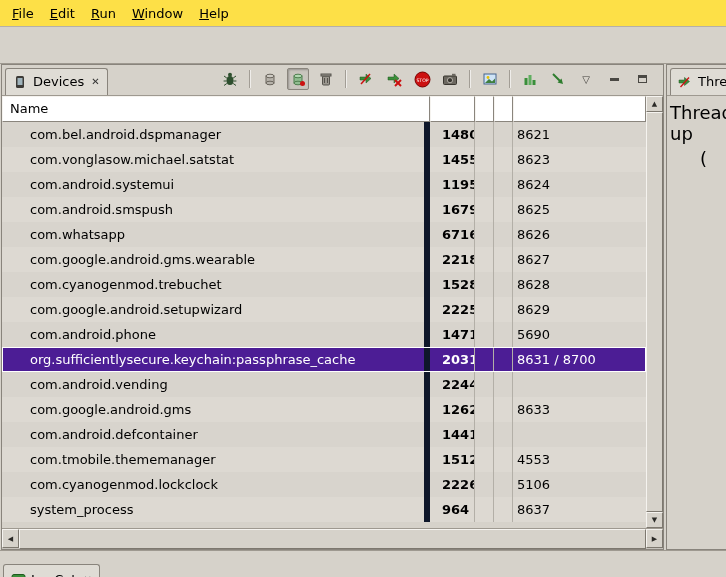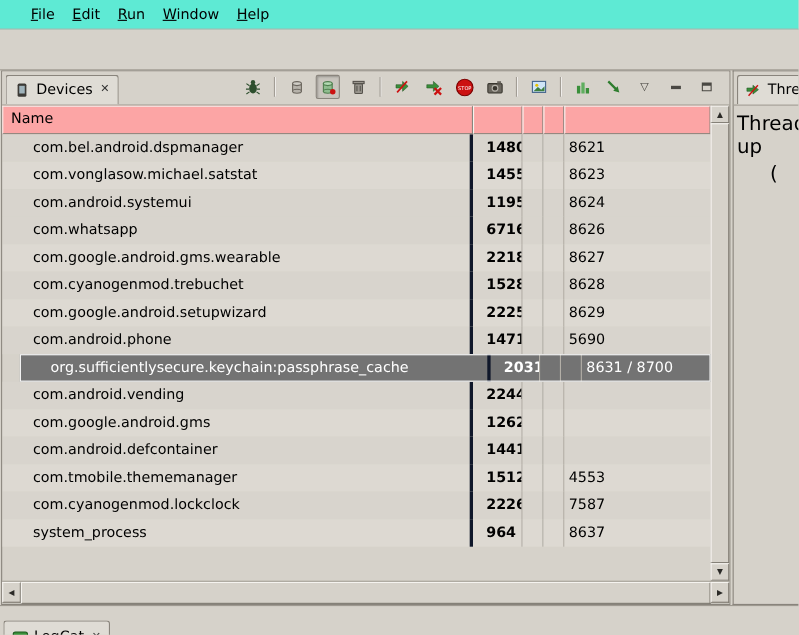--- a/index.html
+++ b/index.html
@@ -5,22 +5,22 @@
   html,body{margin:0;padding:0;}
   body{
     width:726px;height:577px;overflow:hidden;
     background:#d6d2ca;color:#000;
     font-family:"DejaVu Sans","Liberation Sans",sans-serif;font-size:13px;
     -webkit-font-smoothing:antialiased;
   }
   .window{width:726px;height:577px;display:flex;flex-direction:column;}
 
   
-  .menubar{height:26px;display:flex;align-items:center;padding-left:20px;
-    background:#5eead4;border-bottom:1px solid #b4b0a8;flex:0 0 auto;}
+  .menubar{height:26px;display:flex;align-items:center;padding-left:4px;
+    background:#fde047;border-bottom:1px solid #b4b0a8;flex:0 0 auto;}
   .menu-item{padding:3px 8px;cursor:default;}
   .menu-item u{text-decoration:underline;}
 
   
   .toolbar{height:36px;flex:0 0 auto;background:#d6d2ca;border-bottom:1px solid #9e9990;}
 
   
   .main{height:486px;flex:0 0 auto;display:flex;padding-left:1px;box-sizing:border-box;}
   .devices-panel{width:663px;flex:0 0 auto;box-sizing:border-box;border:1px solid #89847c;
     background:#d6d2ca;display:flex;flex-direction:column;}
@@ -44,34 +44,34 @@
   .tool.pressed{border:1px solid #8a857d;background:#c9c5be;
     box-shadow:inset 1px 1px 2px rgba(0,0,0,.25);border-radius:2px;}
   .tsep{width:1px;height:18px;background:#a29d95;border-right:1px solid #efedea;margin:0 2px;}
   .glyphbtn{font-size:10px;color:#3c3a36;}
   .minbar{width:9px;height:3px;background:#4a4843;}
   .maxbox{width:9px;height:8px;border:1px solid #4a4843;border-top:3px solid #4a4843;box-sizing:border-box;background:transparent;}
 
   
   .table-area{flex:1;display:flex;flex-direction:column;position:relative;overflow:hidden;}
   .thead{display:flex;height:26px;flex:0 0 auto;padding-right:17px;}
-  .th{box-sizing:border-box;background:#fca5a5;
+  .th{box-sizing:border-box;background:#ffffff;
     border-top:1px solid #f5f3ef;border-left:1px solid #f5f3ef;
     border-right:1px solid #8a857d;border-bottom:1px solid #8a857d;
     padding:4px 0 0 7px;overflow:hidden;cursor:default;}
   .th.cname{width:428px;flex:0 0 auto;}
   .th.cpid{width:45px;flex:0 0 auto;}
   .th.cnarrow{width:19px;flex:0 0 auto;}
   .th.cport{flex:1;}
   .tbody{flex:1;overflow:hidden;padding-right:17px;}
   .tr{display:flex;height:25px;align-items:stretch;background:#d8d4cd;}
   .tr.alt{background:#ddd9d2;}
   .tr.selected{color:#fff;outline:1px solid #ffffff;outline-offset:-1px;position:relative;z-index:1;}
   .td{box-sizing:border-box;display:flex;align-items:center;overflow:hidden;white-space:nowrap;}
-  .td.cname{width:428px;flex:0 0 auto;padding-left:28px;border-right:3px solid #0f172a;}
+  .td.cname{width:428px;flex:0 0 auto;padding-left:28px;border-right:6px solid #0f172a;}
   .td.cpid{width:45px;flex:0 0 auto;padding-left:12px;border-right:1px solid #b3afa7;font-weight:bold;}
   .td.cnarrow{width:19px;flex:0 0 auto;border-right:1px solid #b3afa7;}
   .td.cport{flex:1;padding-left:4px;}
 
   
   .vscroll{position:absolute;top:0;right:0;bottom:0;width:17px;
     background:#c6c2bb;display:flex;flex-direction:column;}
   .sbtn{width:17px;height:16px;flex:0 0 auto;background:#d6d2ca;box-sizing:border-box;
     border:1px solid;border-color:#f5f3ef #7d786f #7d786f #f5f3ef;
     display:flex;align-items:center;justify-content:center;font-size:7px;color:#2b2a27;cursor:pointer;}
@@ -244,20 +244,27 @@
     <div class="td cnarrow"></div>
     <div class="td cport">8623</div>
   </div>
             <div class="tr">
     <div class="td cname">com.android.systemui</div>
     <div class="td cpid">1195</div>
     <div class="td cnarrow"></div>
     <div class="td cnarrow"></div>
     <div class="td cport">8624</div>
   </div>
+            <div class="tr alt">
+    <div class="td cname">com.android.smspush</div>
+    <div class="td cpid">1679</div>
+    <div class="td cnarrow"></div>
+    <div class="td cnarrow"></div>
+    <div class="td cport">8625</div>
+  </div>
             <div class="tr">
     <div class="td cname">com.whatsapp</div>
     <div class="td cpid">6716</div>
     <div class="td cnarrow"></div>
     <div class="td cnarrow"></div>
     <div class="td cport">8626</div>
   </div>
             <div class="tr alt">
     <div class="td cname">com.google.android.gms.wearable</div>
     <div class="td cpid">22185</div>
@@ -279,58 +286,59 @@
     <div class="td cnarrow"></div>
     <div class="td cport">8629</div>
   </div>
             <div class="tr">
     <div class="td cname">com.android.phone</div>
     <div class="td cpid">1471</div>
     <div class="td cnarrow"></div>
     <div class="td cnarrow"></div>
     <div class="td cport">5690</div>
   </div>
-            <div class="tr selected" style="background: #737373; margin-left: 16px;">
+            <div class="tr selected" style="background: #4c1d95;">
     <div class="td cname">org.sufficientlysecure.keychain:passphrase_cache</div>
     <div class="td cpid">20311</div>
     <div class="td cnarrow"></div>
     <div class="td cnarrow"></div>
     <div class="td cport">8631 / 8700</div>
   </div>
             <div class="tr">
     <div class="td cname">com.android.vending</div>
     <div class="td cpid">22440</div>
     <div class="td cnarrow"></div>
     <div class="td cnarrow"></div>
   </div>
             <div class="tr alt">
     <div class="td cname">com.google.android.gms</div>
     <div class="td cpid">12623</div>
     <div class="td cnarrow"></div>
     <div class="td cnarrow"></div>
+    <div class="td cport">8633</div>
   </div>
             <div class="tr">
     <div class="td cname">com.android.defcontainer</div>
     <div class="td cpid">14411</div>
     <div class="td cnarrow"></div>
     <div class="td cnarrow"></div>
   </div>
             <div class="tr alt">
     <div class="td cname">com.tmobile.thememanager</div>
     <div class="td cpid">1512</div>
     <div class="td cnarrow"></div>
     <div class="td cnarrow"></div>
     <div class="td cport">4553</div>
   </div>
             <div class="tr">
     <div class="td cname">com.cyanogenmod.lockclock</div>
     <div class="td cpid">22265</div>
     <div class="td cnarrow"></div>
     <div class="td cnarrow"></div>
-    <div class="td cport">7587</div>
+    <div class="td cport">5106</div>
   </div>
             <div class="tr alt">
     <div class="td cname">system_process</div>
     <div class="td cpid">964</div>
     <div class="td cnarrow"></div>
     <div class="td cnarrow"></div>
     <div class="td cport">8637</div>
   </div>
           </div>
 

